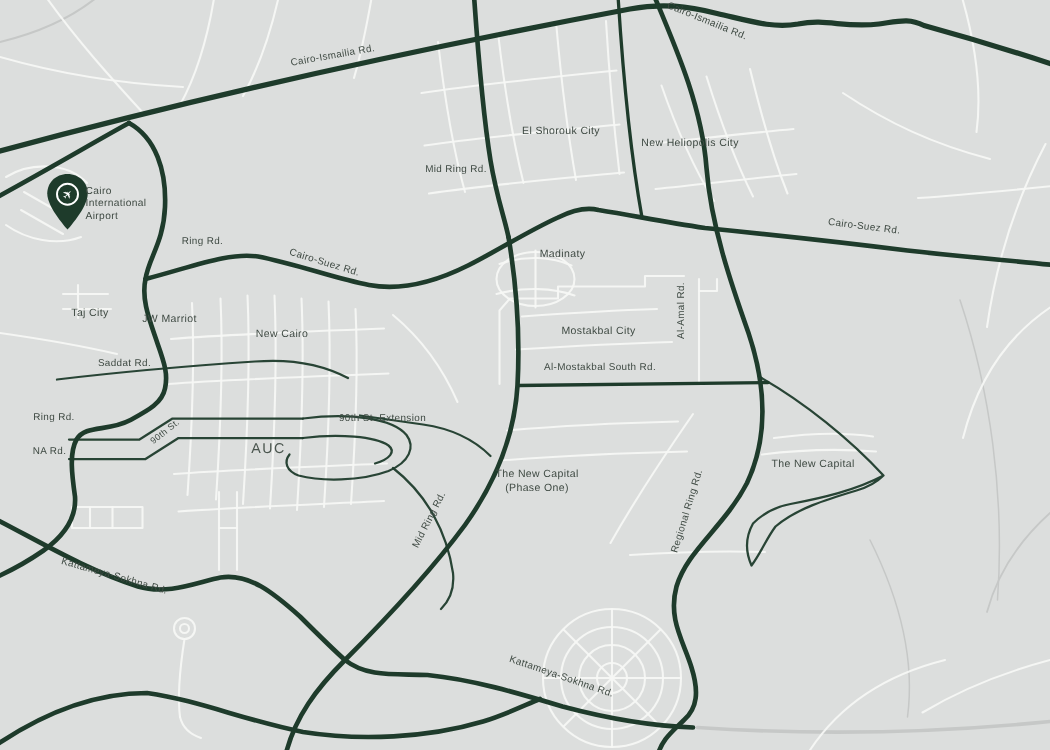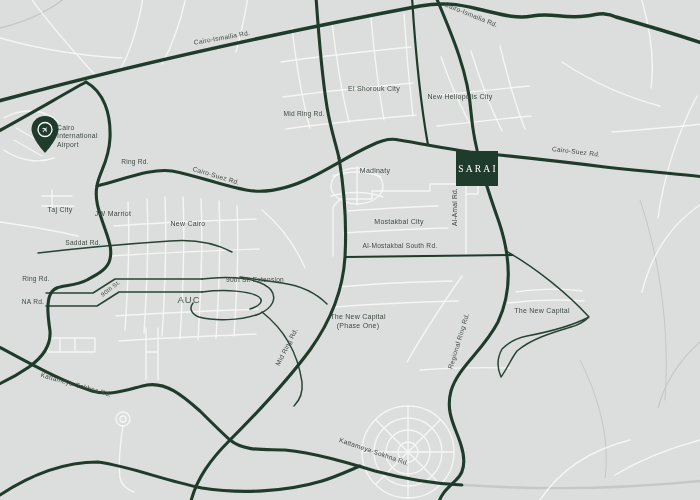--- a/index.html
+++ b/index.html
@@ -184,25 +184,22 @@
   <div class="lbl" style="left:459px;top:341px;transform:translate(-50%,-50%) rotate(-73deg);">Regional Ring Rd.</div>
   <div class="lbl" style="left:374px;top:452px;transform:translate(-50%,-50%) rotate(19deg);">Kattameya-Sokhna Rd.</div>
 
   <div class="lbl place" style="left:374px;top:89px;transform:translate(-50%,-50%);">El Shorouk City</div>
   <div class="lbl place" style="left:460px;top:97px;transform:translate(-50%,-50%);">New Heliopolis City</div>
   <div class="lbl place" style="left:375px;top:171px;transform:translate(-50%,-50%);">Madinaty</div>
   <div class="lbl place" style="left:60px;top:210px;transform:translate(-50%,-50%);">Taj City</div>
   <div class="lbl place" style="left:113px;top:214px;transform:translate(-50%,-50%);">JW Marriot</div>
   <div class="lbl place" style="left:188px;top:224px;transform:translate(-50%,-50%);">New Cairo</div>
   <div class="lbl place" style="left:399px;top:222px;transform:translate(-50%,-50%);">Mostakbal City</div>
-  <div class="lbl auc" style="left:189px;top:300px;transform:translate(-50%,-50%);">AUC</div>
+  <div class="lbl auc" style="left:179px;top:300px;transform:translate(-50%,-50%);">AUC</div>
   <div class="lbl place multiline" style="left:358px;top:322px;transform:translate(-50%,-50%);">
     <div>The New Capital</div>
     <div>(Phase One)</div>
   </div>
   <div class="lbl place" style="left:542px;top:311px;transform:translate(-50%,-50%);">The New Capital</div>
 
   <div class="lbl airport-lbl" style="left:57px;top:137px;transform:translateY(-50%);">Cairo International Airport</div>
 
-  <div class="sarai">
-    <span>SARAI</span>
-  </div>
 </div>
 
 </body></html>

